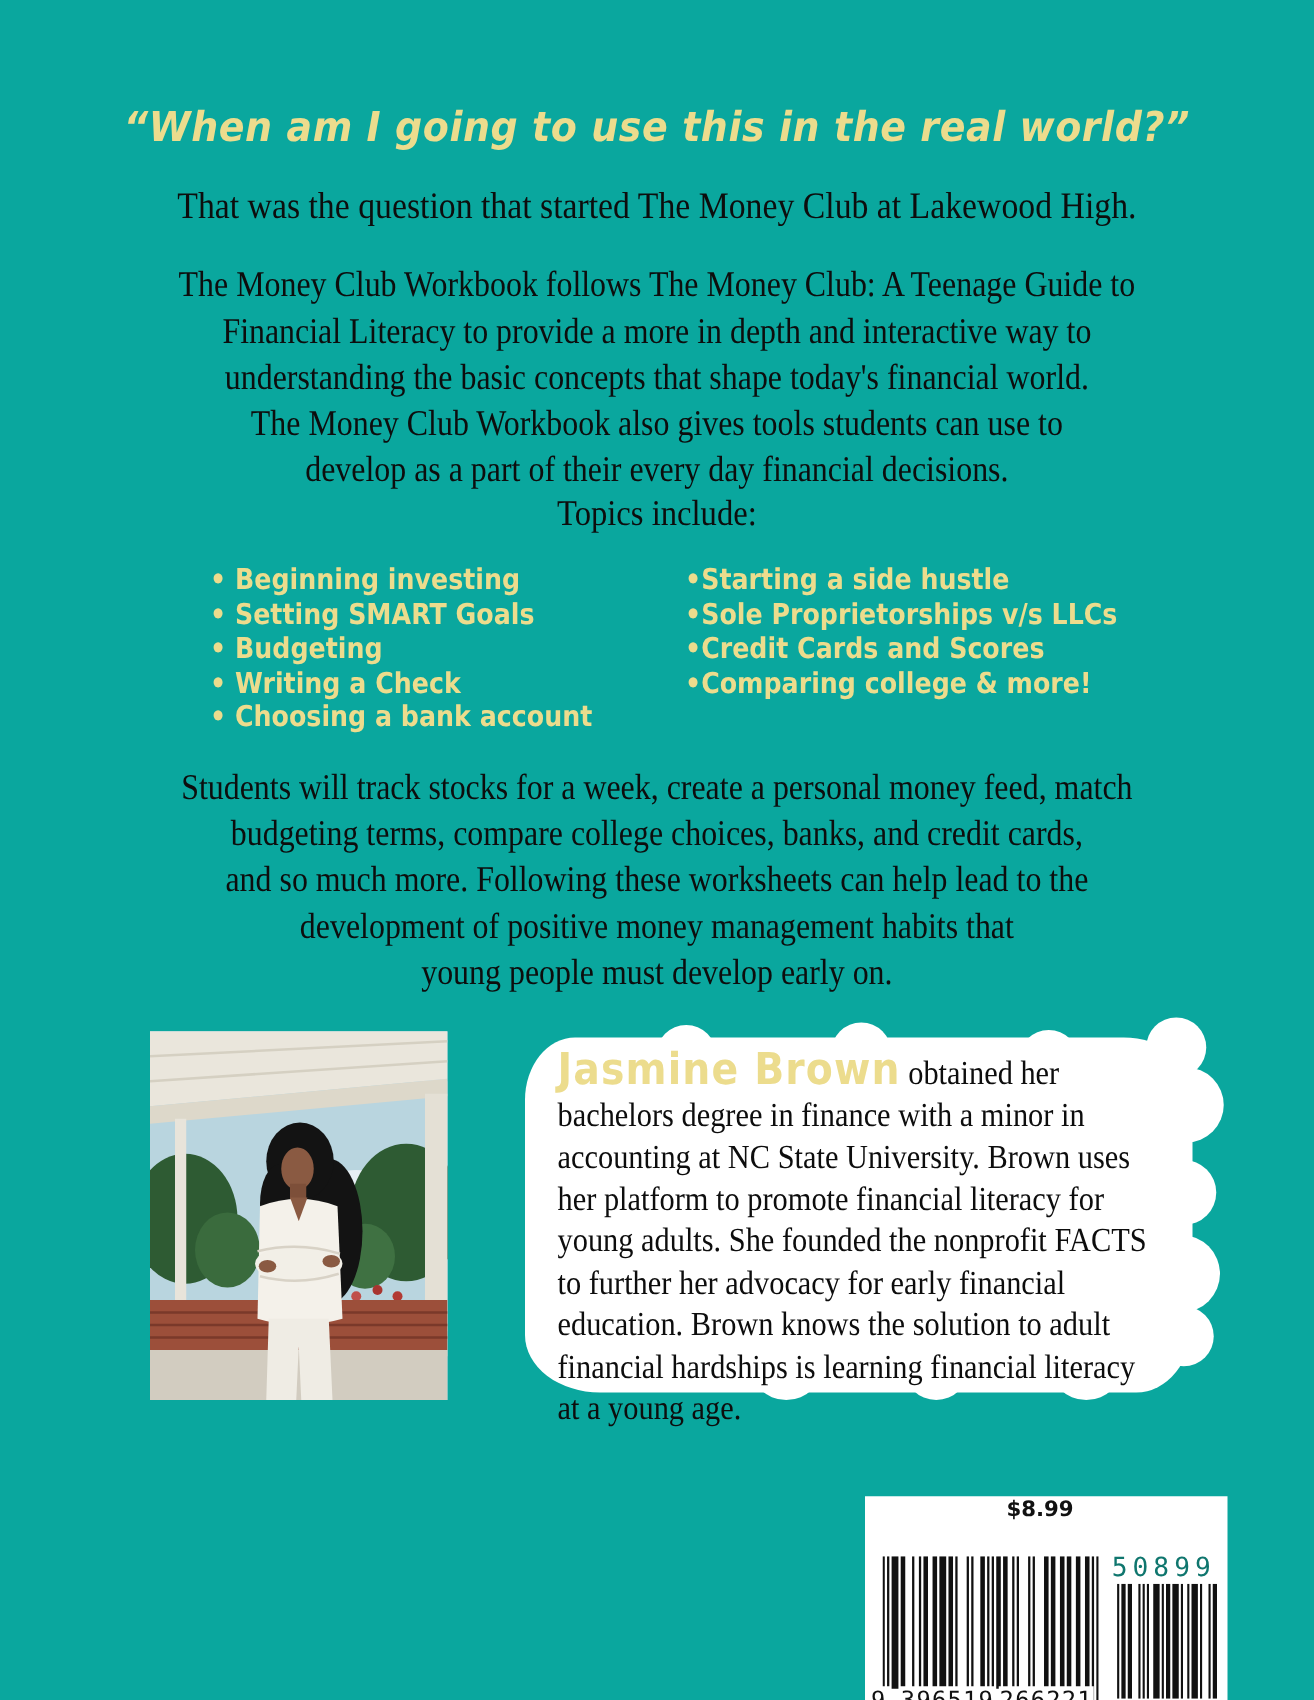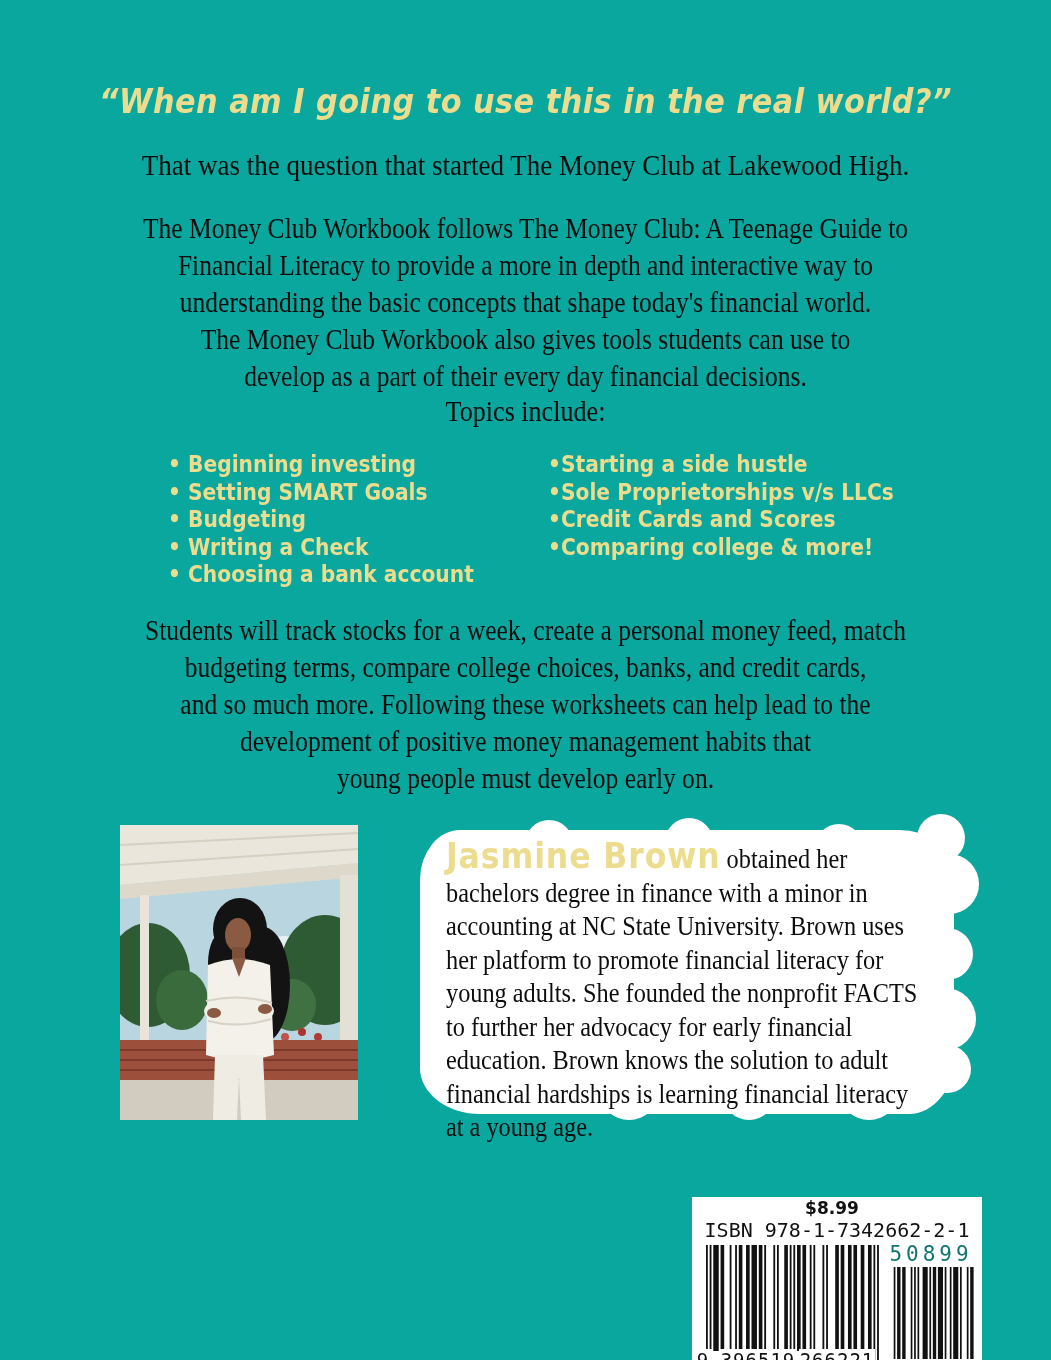--- a/index.html
+++ b/index.html
@@ -210,21 +210,20 @@
   </div>
 
   <div class="bio-bubble">
     <div class="bio-content">
       <span class="bio-name">Jasmine Brown</span><span> obtained her bachelors degree in finance with a minor in accounting at NC State University. Brown uses her platform to promote financial literacy for young adults. She founded the nonprofit FACTS to further her advocacy for early financial education. Brown knows the solution to adult financial hardships is learning financial literacy at a young age.</span>
     </div>
   </div>
 
   <div class="barcode-box">
     <div class="bc-price">$8.99</div>
-    <div class="bc-isbn">ISBN 978-1-7342662-2-1</div>
     <div class="bc-addon-code">50899</div>
     <svg class="bc-main" id="bc-main" width="173" height="118">
         <rect x="0.00" y="0" width="1.82" height="118" fill="#111"></rect>
         <rect x="3.64" y="0" width="1.82" height="118" fill="#111"></rect>
         <rect x="7.28" y="0" width="5.46" height="106" fill="#111"></rect>
         <rect x="14.56" y="0" width="3.64" height="106" fill="#111"></rect>
         <rect x="23.66" y="0" width="1.82" height="106" fill="#111"></rect>
         <rect x="29.12" y="0" width="1.82" height="106" fill="#111"></rect>
         <rect x="32.76" y="0" width="3.64" height="106" fill="#111"></rect>
         <rect x="40.04" y="0" width="3.64" height="106" fill="#111"></rect>

